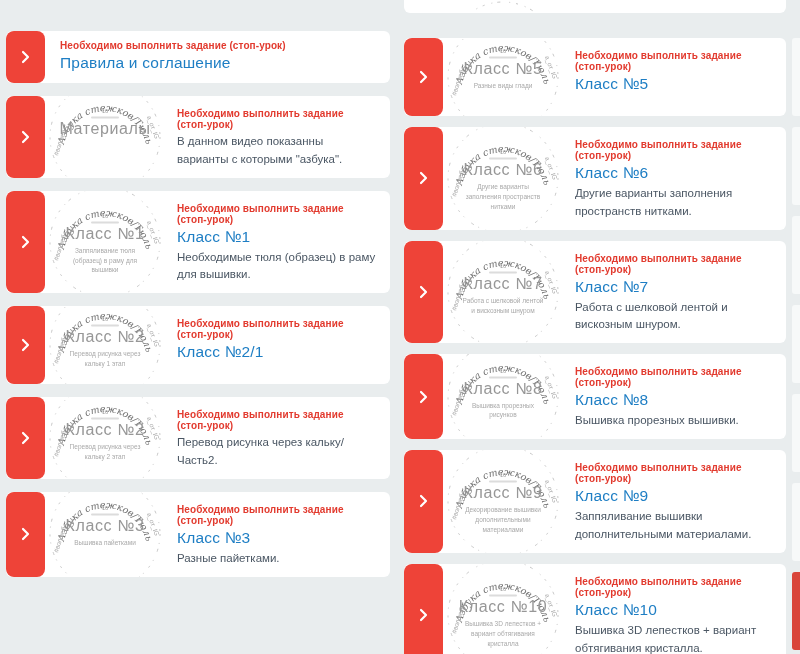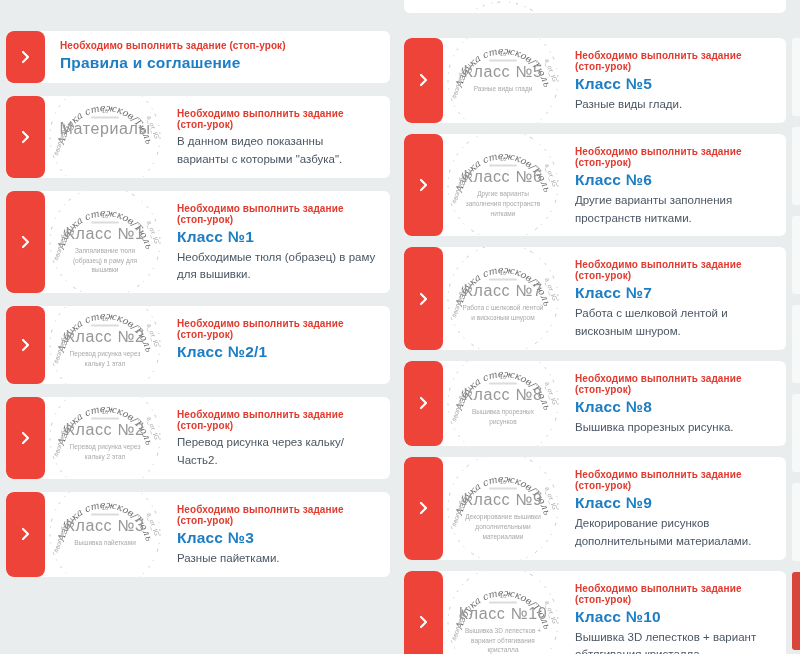--- a/index.html
+++ b/index.html
@@ -22,21 +22,21 @@
     padding:11px 14px 9px 171px;
   }
   .card.plain{min-height:49px;padding:8px 14px 8px 54px}
 
   .gobtn{
     position:absolute;left:0;top:0;bottom:0;width:39px;
     background:#ee4338;border-radius:8px;
     display:flex;align-items:center;justify-content:center;cursor:pointer;
   }
   .stop{color:#e23a2e;font-size:10px;font-weight:700;margin:1px 0 3px;letter-spacing:.1px}
-  .title{color:#1e7ec4;font-size:15.5px;font-weight:700;margin:0 0 3px;letter-spacing:.2px}
+  .title{color:#1e7ec4;font-size:15.5px;font-weight:400;margin:0 0 3px;letter-spacing:.2px}
   .desc{color:#4a5663;font-size:11.5px;line-height:1.55;margin:0}
 
   .badge{position:absolute;left:42px;top:50%;transform:translateY(-50%);
     width:114px;height:114px;pointer-events:none}
   .badge svg{position:absolute;left:0;top:0}
   .badge-center{position:absolute;left:0;right:0;top:40px;text-align:center;
     font-size:16px;font-weight:400;color:#979797;letter-spacing:.6px;white-space:nowrap}
   .badge-sub{position:absolute;left:16px;right:16px;top:61px;text-align:center;
     font-size:6.5px;color:#a9a9a9;line-height:1.5}
 
@@ -69,21 +69,20 @@
           <text x="57" y="33" text-anchor="middle" font-size="5.5" fill="#9a9a9a">16</text>
           <rect x="43" y="36.5" width="28" height="2" rx="1" fill="#dcdcdc"></rect>
           <text x="10" y="76" font-size="6.5" fill="#a6a6a6" transform="rotate(-73 10 76)">#волшеб</text>
           <text x="103" y="48" font-size="6.5" fill="#a6a6a6" text-anchor="middle" transform="rotate(70 103 48)">а_от_IG</text>
         </svg>
         <div class="badge-center">Класс №5</div>
         <div class="badge-sub">Разные виды глади</div>
       </div>
       <div class="stop">Необходимо выполнить задание (стоп-урок)</div>
       <h3 class="title">Класс №5</h3>
-      <p class="desc">Разные виды глади.</p>
     </article>
     <article class="card">
       <div class="gobtn">
         <svg width="9" height="14" viewBox="0 0 9 14">
           <path d="M2 2 L7 7 L2 12" stroke="#ffffff" stroke-width="2.2" fill="none" stroke-linecap="round" stroke-linejoin="round"></path>
         </svg>
       </div>
       <div class="badge">
         <svg width="114" height="114" viewBox="0 0 114 114">
           <circle cx="57" cy="57" r="55" fill="#ffffff" stroke="#c6c6c6" stroke-width="1" stroke-dasharray="2 7 1 5 3 9 1 6"></circle>
@@ -138,21 +137,21 @@
           <text x="57" y="33" text-anchor="middle" font-size="5.5" fill="#9a9a9a">16</text>
           <rect x="43" y="36.5" width="28" height="2" rx="1" fill="#dcdcdc"></rect>
           <text x="10" y="76" font-size="6.5" fill="#a6a6a6" transform="rotate(-73 10 76)">#волшеб</text>
           <text x="103" y="48" font-size="6.5" fill="#a6a6a6" text-anchor="middle" transform="rotate(70 103 48)">а_от_IG</text>
         </svg>
         <div class="badge-center">Класс №8</div>
         <div class="badge-sub">Вышивка прорезных рисунков</div>
       </div>
       <div class="stop">Необходимо выполнить задание (стоп-урок)</div>
       <h3 class="title">Класс №8</h3>
-      <p class="desc">Вышивка прорезных рисунка.</p>
+      <p class="desc">Вышивка прорезных вышивки.</p>
     </article>
     <article class="card">
       <div class="gobtn">
         <svg width="9" height="14" viewBox="0 0 9 14">
           <path d="M2 2 L7 7 L2 12" stroke="#ffffff" stroke-width="2.2" fill="none" stroke-linecap="round" stroke-linejoin="round"></path>
         </svg>
       </div>
       <div class="badge">
         <svg width="114" height="114" viewBox="0 0 114 114">
           <circle cx="57" cy="57" r="55" fill="#ffffff" stroke="#c6c6c6" stroke-width="1" stroke-dasharray="2 7 1 5 3 9 1 6"></circle>
@@ -161,21 +160,21 @@
           <text x="57" y="33" text-anchor="middle" font-size="5.5" fill="#9a9a9a">16</text>
           <rect x="43" y="36.5" width="28" height="2" rx="1" fill="#dcdcdc"></rect>
           <text x="10" y="76" font-size="6.5" fill="#a6a6a6" transform="rotate(-73 10 76)">#волшеб</text>
           <text x="103" y="48" font-size="6.5" fill="#a6a6a6" text-anchor="middle" transform="rotate(70 103 48)">а_от_IG</text>
         </svg>
         <div class="badge-center">Класс №9</div>
         <div class="badge-sub">Декорирование вышивки дополнительными материалами</div>
       </div>
       <div class="stop">Необходимо выполнить задание (стоп-урок)</div>
       <h3 class="title">Класс №9</h3>
-      <p class="desc">Декорирование рисунков дополнительными материалами.</p>
+      <p class="desc">Заппяливание вышивки дополнительными материалами.</p>
     </article>
     <article class="card">
       <div class="gobtn">
         <svg width="9" height="14" viewBox="0 0 9 14">
           <path d="M2 2 L7 7 L2 12" stroke="#ffffff" stroke-width="2.2" fill="none" stroke-linecap="round" stroke-linejoin="round"></path>
         </svg>
       </div>
       <div class="badge">
         <svg width="114" height="114" viewBox="0 0 114 114">
           <circle cx="57" cy="57" r="55" fill="#ffffff" stroke="#c6c6c6" stroke-width="1" stroke-dasharray="2 7 1 5 3 9 1 6"></circle>

